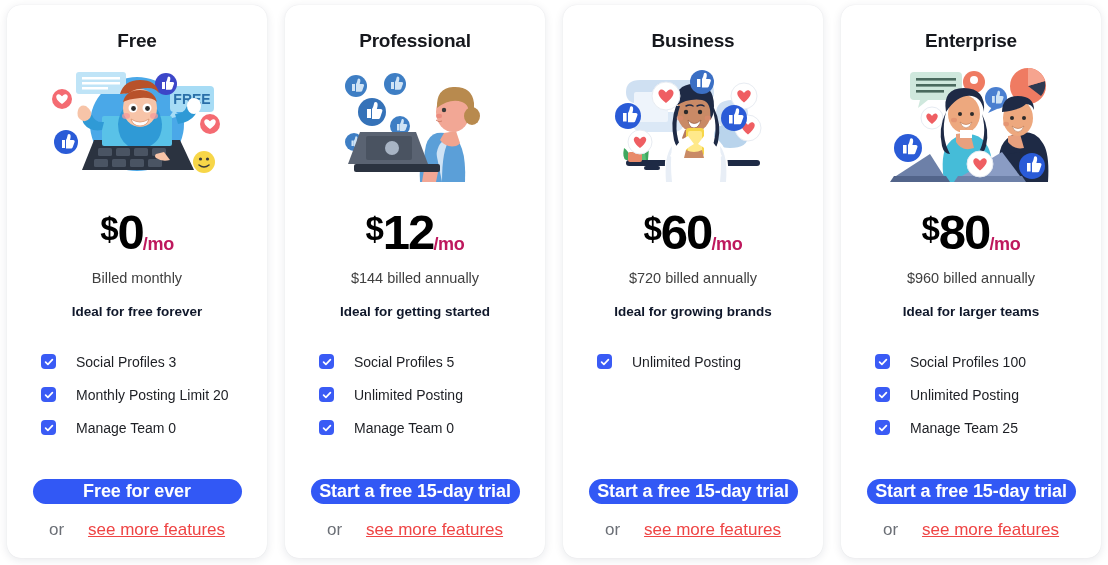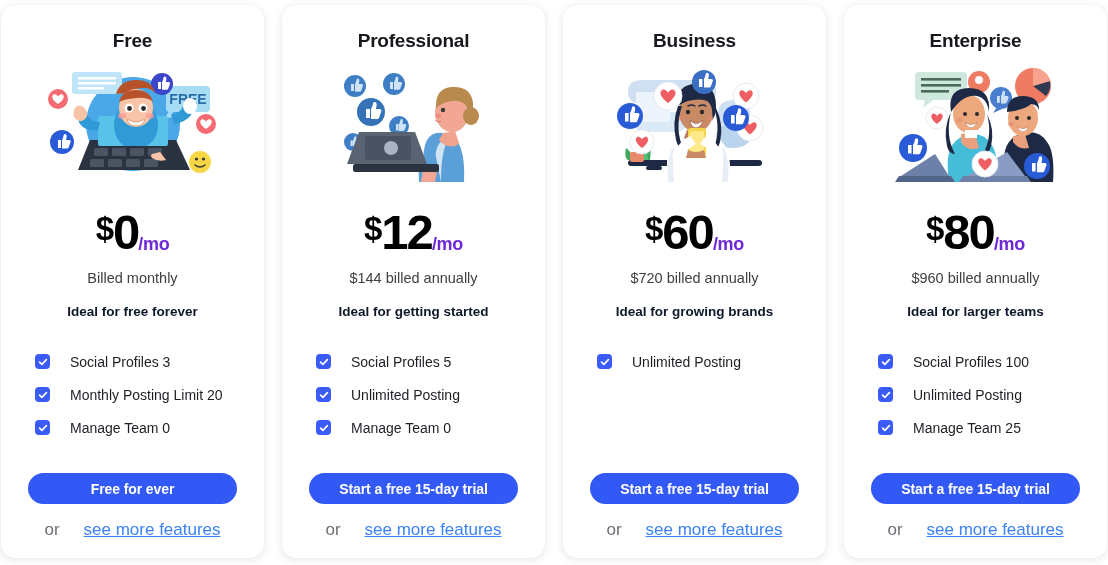--- a/index.html
+++ b/index.html
@@ -9,21 +9,21 @@
   body {
     width: 1108px;
     height: 565px;
     background: #ffffff;
     font-family: "Liberation Sans", sans-serif;
     overflow: hidden;
   }
   .pricing-grid {
     display: flex;
     gap: 18px;
-    padding: 5px 1px;
+    padding: 5px 7px;
     box-sizing: border-box;
     width: 1108px;
     height: 565px;
   }
   .plan-card {
     flex: 1 1 0;
     background: #ffffff;
     border-radius: 14px;
     box-shadow: 0 2px 10px rgba(20, 25, 60, 0.10), 0 0 1px rgba(20,25,60,0.10);
     display: flex;
@@ -66,21 +66,21 @@
   }
   .amount {
     font-size: 49px;
     font-weight: 900;
     color: #000000;
     letter-spacing: -2px;
   }
   .per {
     font-size: 18px;
     font-weight: 900;
-    color: #6d28d9;
+    color: #be185d;
     letter-spacing: -0.3px;
     position: relative;
     top: 1px;
   }
   .billing-note {
     margin-top: 14px;
     font-size: 14.5px;
     color: #404040;
     line-height: 1;
   }
@@ -118,41 +118,41 @@
   }
   .check-icon svg { display:block; }
   .feature-text {
     font-size: 14px;
     color: #1d1f24;
     line-height: 1;
   }
   .cta-button {
     margin-top: 14px;
     width: 209px;
-    height: 31px;
+    height: 25px;
     border: none;
     border-radius: 21px;
     background: #3258f5;
     color: #ffffff;
-    font-size: 14px;
+    font-size: 18px;
     font-weight: bold;
     font-family: "Liberation Sans", sans-serif;
     cursor: pointer;
     letter-spacing: -0.1px;
   }
   .more-row {
     margin-top: 16px;
     font-size: 17px;
     color: #6b6f76;
     display: flex;
     gap: 8px;
     align-items: flex-end;
   }
   .more-link {
-    color: #3b82f6;
+    color: #ef4444;
     text-decoration: underline;
     cursor: pointer;
     margin-left: 16px;
   }
   .spacer { flex: 1 1 auto; }
 </style>
 </head>
 <body>
 
 <div class="pricing-grid">

